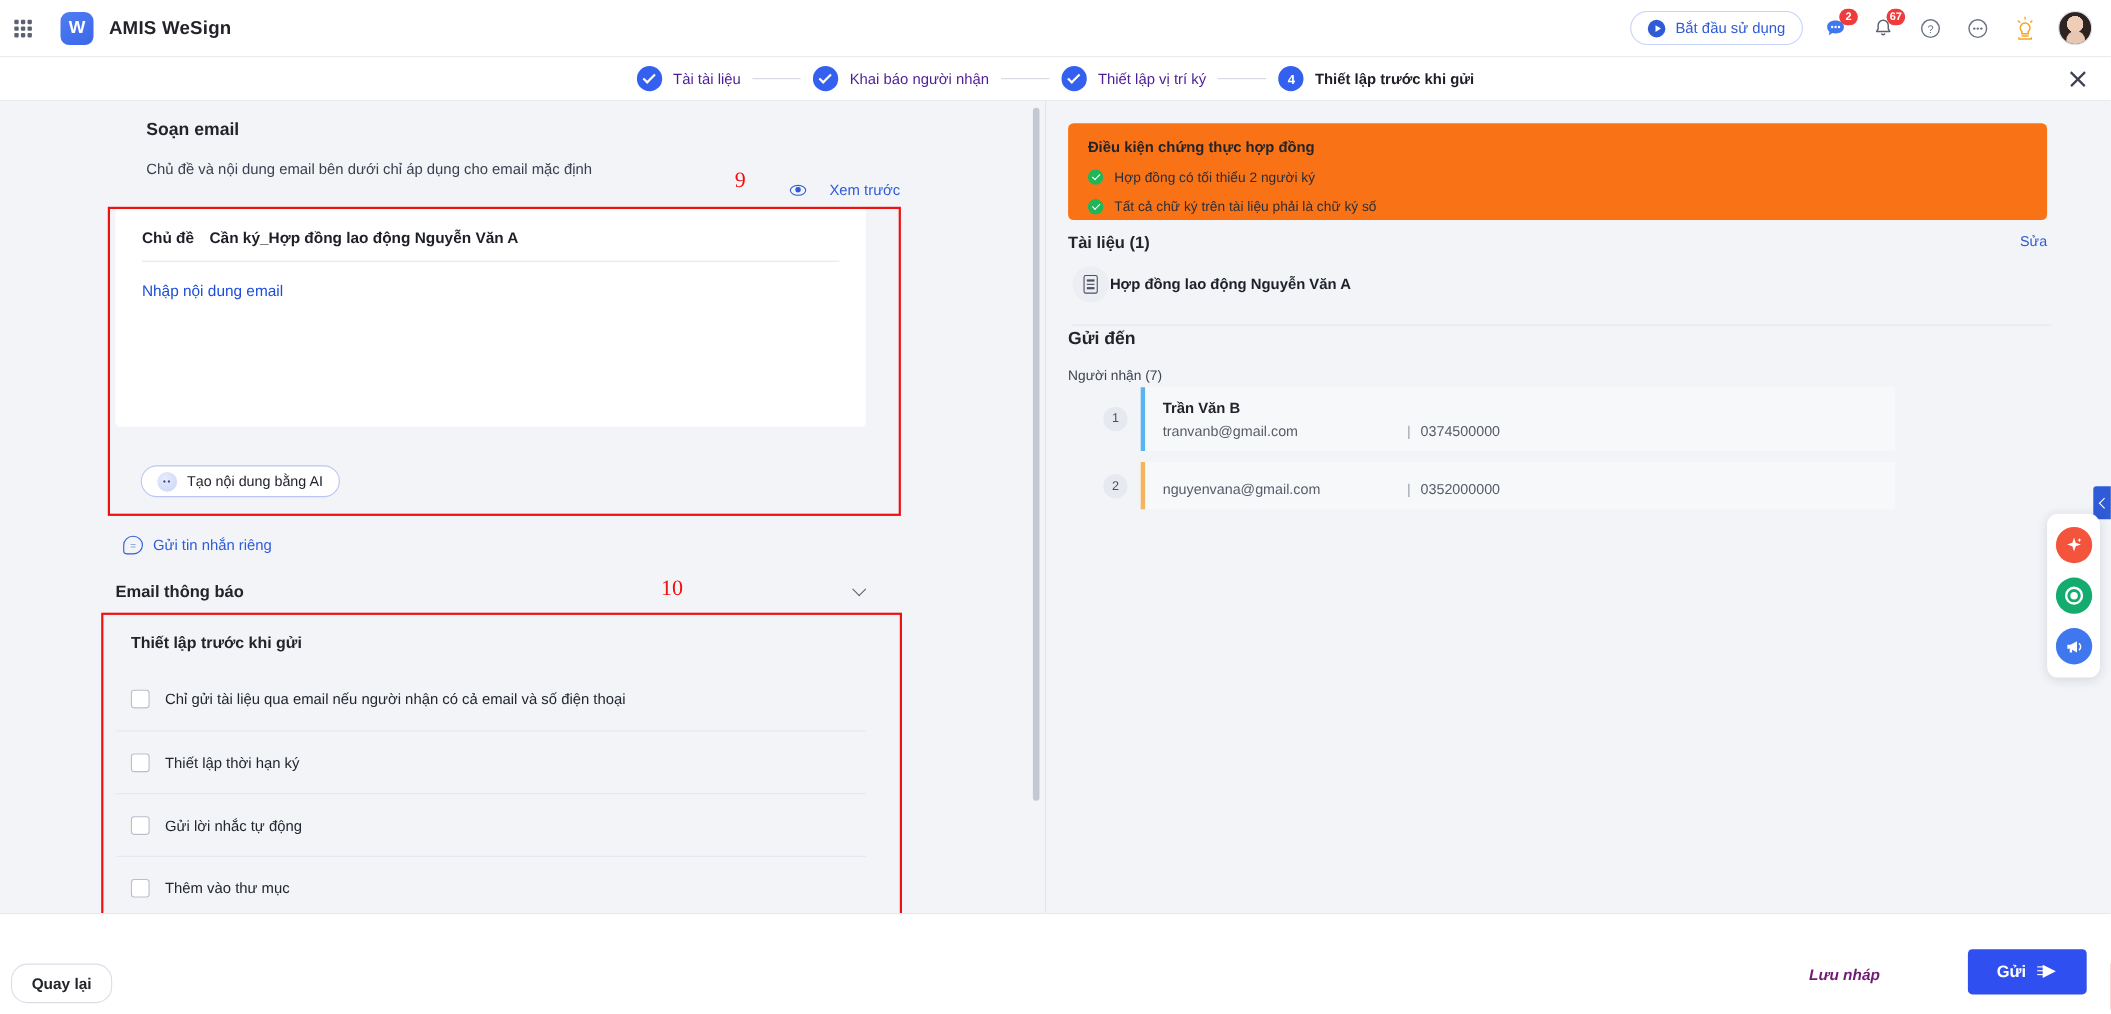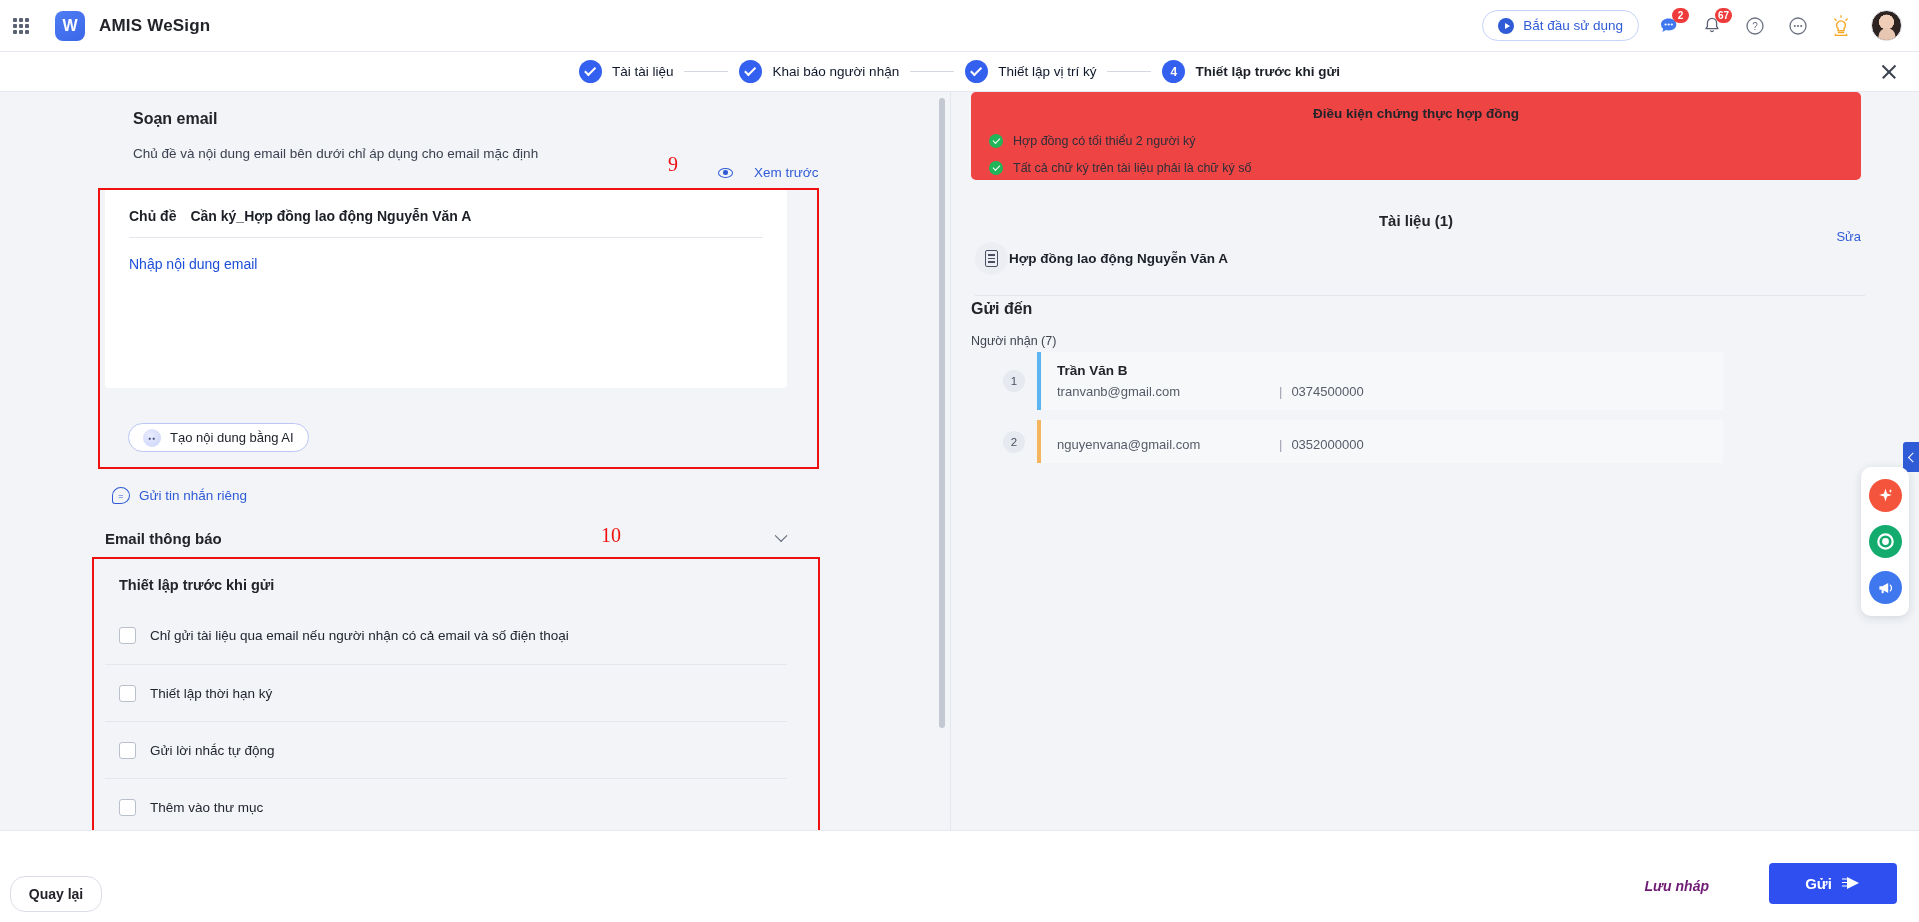--- a/index.html
+++ b/index.html
@@ -55,21 +55,21 @@
     position: absolute; top: 52px; left: 0; width: 1919px; height: 40px;
     background: #fff; display: flex; align-items: center; justify-content: center;
     border-bottom: 1px solid #e6e9ef;
   }
   .step { display: flex; align-items: center; gap: 10px; }
   .step-circle { width: 23px; height: 23px; border-radius: 50%; background: #3460ef;
     color: #fff; font-size: 12px; font-weight: bold; display: flex; align-items: center;
     justify-content: center; }
   .check { width: 11px; height: 6px; border-left: 2.3px solid #fff; border-bottom: 2.3px solid #fff;
     transform: rotate(-45deg) translate(1px,-1.5px); }
-  .step-label { font-size: 13.5px; color: #0f172a; white-space: nowrap; }
+  .step-label { font-size: 13.5px; color: #4c1d95; white-space: nowrap; }
   .step.active .step-label { color: #1c1f26; font-weight: bold; }
   .step-line { width: 44px; height: 1px; background: #d4d8e0; margin: 0 11px; }
   .close-x { position: absolute; right: 18px; top: 50%; transform: translateY(-50%);
     width: 24px; height: 24px; cursor: pointer; }
   .close-x::before, .close-x::after { content: ""; position: absolute; left: 3px; top: 11px;
     width: 18px; height: 1.6px; background: #3c4250; }
   .close-x::before { transform: rotate(45deg); }
   .close-x::after { transform: rotate(-45deg); }
 
   
@@ -125,32 +125,32 @@
     border-top: 1px solid #e4e7ed; padding-left: 14px; }
   .cbx { width: 17px; height: 17px; border: 1.4px solid #b9bfcb; border-radius: 3px;
     background: #fff; cursor: pointer; flex: 0 0 auto; }
   .opt-lbl { font-size: 13.5px; color: #22262f; }
 
   .back-btn { position: absolute; left: 10px; top: 876px; width: 92px; height: 36px;
     border: 1px solid #d9dde5; border-radius: 15px; background: #fff; font-size: 14px;
     font-weight: bold; display: flex; align-items: center; justify-content: center; cursor: pointer; }
 
   
-  .cond-card { position: absolute; left: 20px; top: 0; width: 890px; height: 88px;
-    background: #ef4444; border-radius: 5px; padding: 14px 18px; text-align: center; }
+  .cond-card { position: absolute; left: 20px; top: 20px; width: 890px; height: 88px;
+    background: #f97316; border-radius: 5px; padding: 14px 18px; }
   .cond-title { font-size: 13.5px; font-weight: bold; }
   .cond-item { display: flex; align-items: center; gap: 10px; margin-top: 13px; font-size: 12.5px;
     color: #2b2f39; }
   .tick { width: 14px; height: 14px; border-radius: 50%; background: #20b558; position: relative;
     flex: 0 0 auto; }
   .tick::after { content: ""; position: absolute; left: 3.6px; top: 4px; width: 6px; height: 3px;
     border-left: 1.5px solid #fff; border-bottom: 1.5px solid #fff; transform: rotate(-45deg); }
 
   .doc-head { position: absolute; left: 20px; top: 120px; width: 890px;
-    display: flex; align-items: center; flex-direction: column; }
+    display: flex; align-items: flex-start; }
   .doc-title { font-size: 15px; font-weight: bold; }
   .edit-link { margin-left: auto; color: #2f5bd7; font-size: 13px; cursor: pointer; }
   .doc-row { position: absolute; left: 24px; top: 150px; width: 890px; display: flex;
     align-items: center; gap: 1px; padding-bottom: 20px; border-bottom: 1px solid #e2e5eb; font-weight: bold; }
   .doc-ic { width: 33px; height: 33px; border-radius: 50%; background: #eceef3; display: flex;
     align-items: center; justify-content: center; }
   .doc-ic-inner { width: 13px; height: 17px; border: 1.4px solid #4a5061; border-radius: 2px;
     display: flex; flex-direction: column; justify-content: center; gap: 2px; padding: 0 2px; }
   .doc-ic-inner i { height: 1.4px; background: #4a5061; display: block; }
   .doc-name { font-size: 13.5px; color: #1d2franc; color: #1d2029; }
@@ -179,21 +179,21 @@
     border-radius: 10px; box-shadow: 0 2px 10px rgba(30,40,70,.14); padding: 12px 0;
     display: flex; flex-direction: column; align-items: center; gap: 13px; }
   .rail-btn { width: 33px; height: 33px; border-radius: 50%; display: flex; align-items: center;
     justify-content: center; color: #fff; font-size: 15px; cursor: pointer; }
 
   
   .footer { position: absolute; left: 0; bottom: 0; width: 1919px; height: 92px;
     background: #fff; border-top: 1px solid #e6e9ef; }
   .draft-link { position: absolute; right: 210px; top: 47px; color: #701a75; font-size: 14px;
     font-weight: bold; cursor: pointer; font-style: italic; }
-  .send-btn { position: absolute; right: 22px; top: 32px; width: 128px; height: 41px;
+  .send-btn { position: absolute; right: 22px; top: 32px; width: 108px; height: 41px;
     background: #2f4ff0; border-radius: 4px; color: #fff; font-size: 15px; font-weight: bold;
     display: flex; align-items: center; justify-content: center; gap: 10px; cursor: pointer; }
   .send-arrow { width: 19px; height: 13px; position: relative; }
   .send-arrow::before { content: ""; position: absolute; left: 5px; top: 0;
     border-left: 12px solid #fff; border-top: 6.5px solid transparent;
     border-bottom: 6.5px solid transparent; }
   .send-arrow::after { content: ""; position: absolute; left: 0; top: 4.5px; width: 6px;
     height: 1.5px; background: #fff; box-shadow: 0 -3.5px 0 #fff, 0 3.5px 0 #fff; }
 </style>
 </head>

